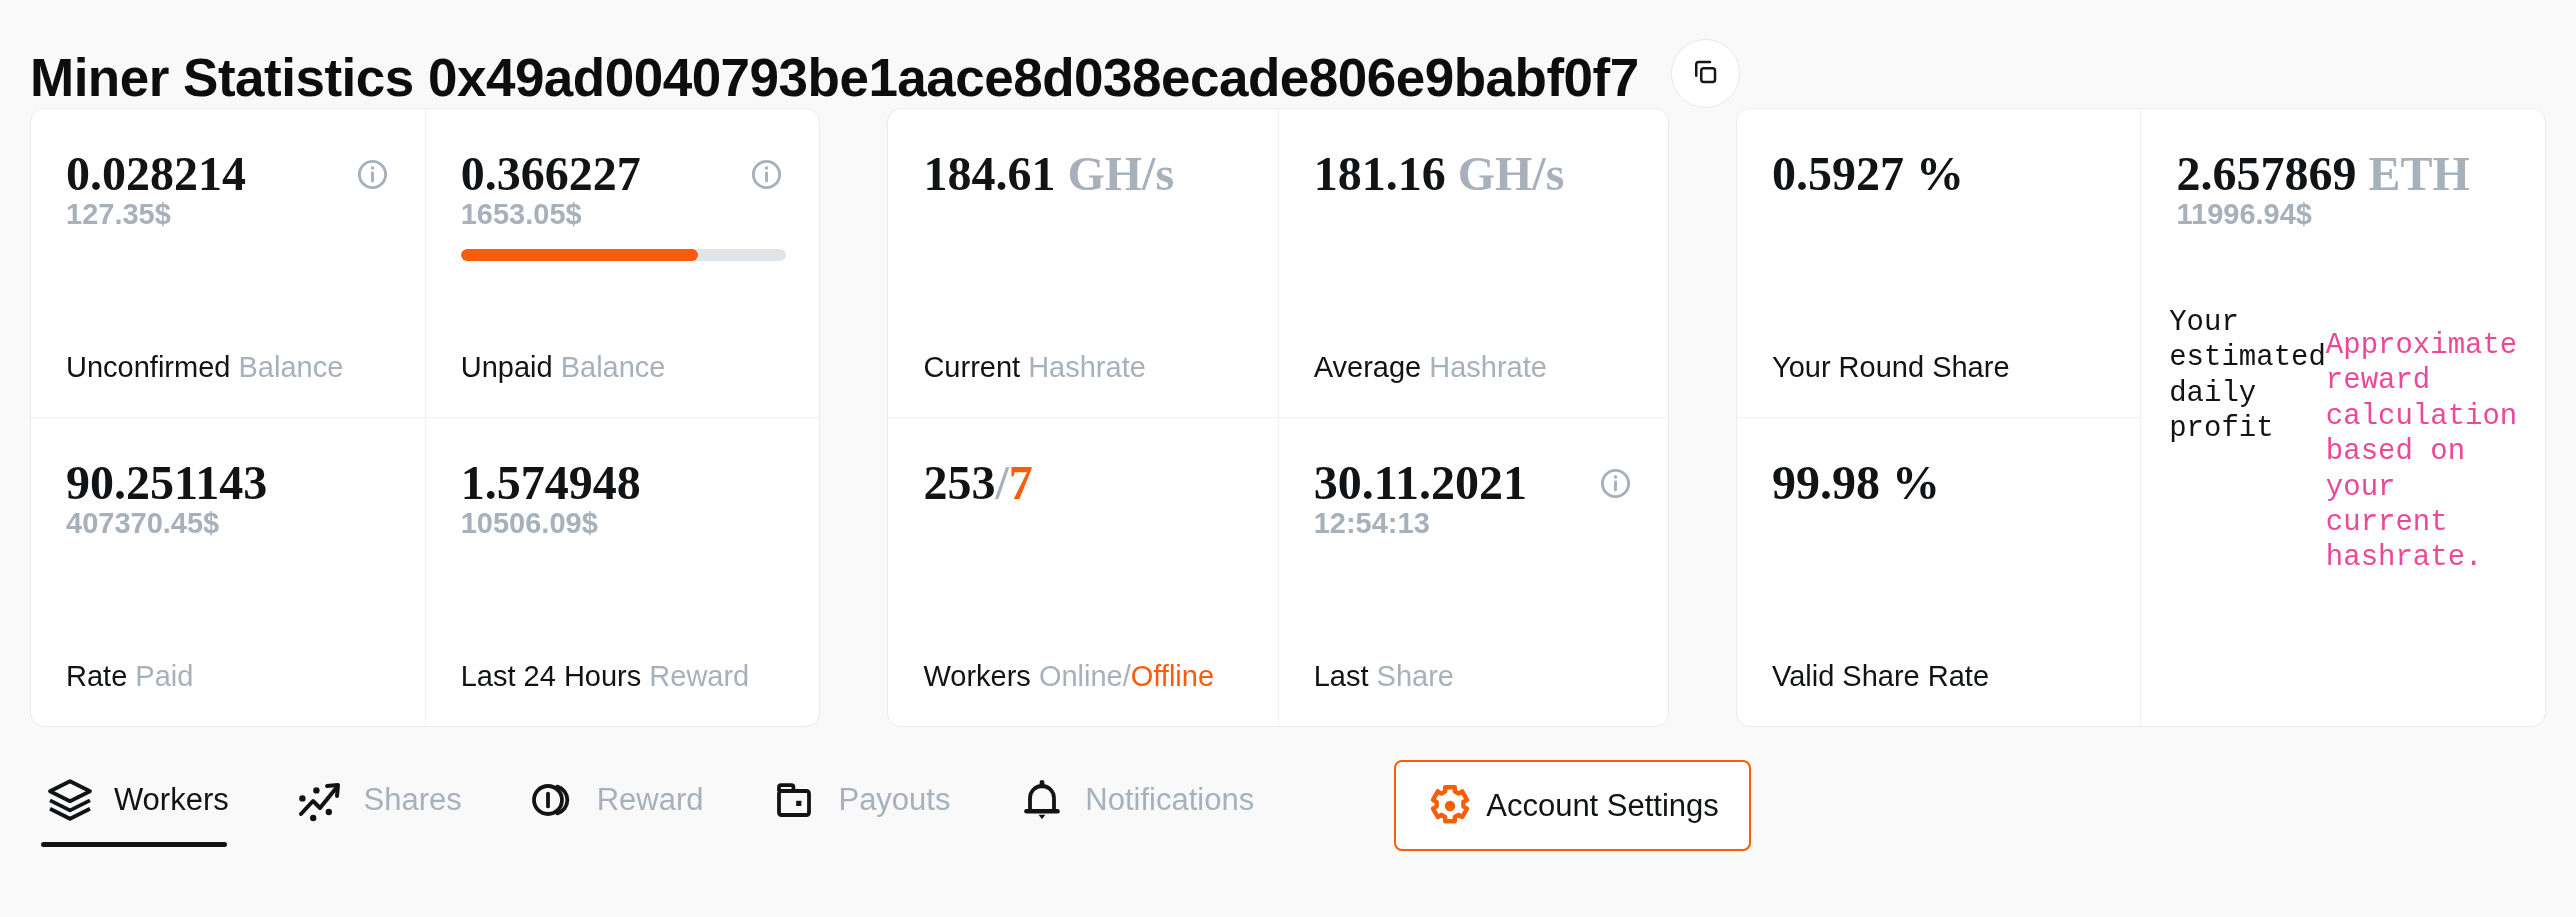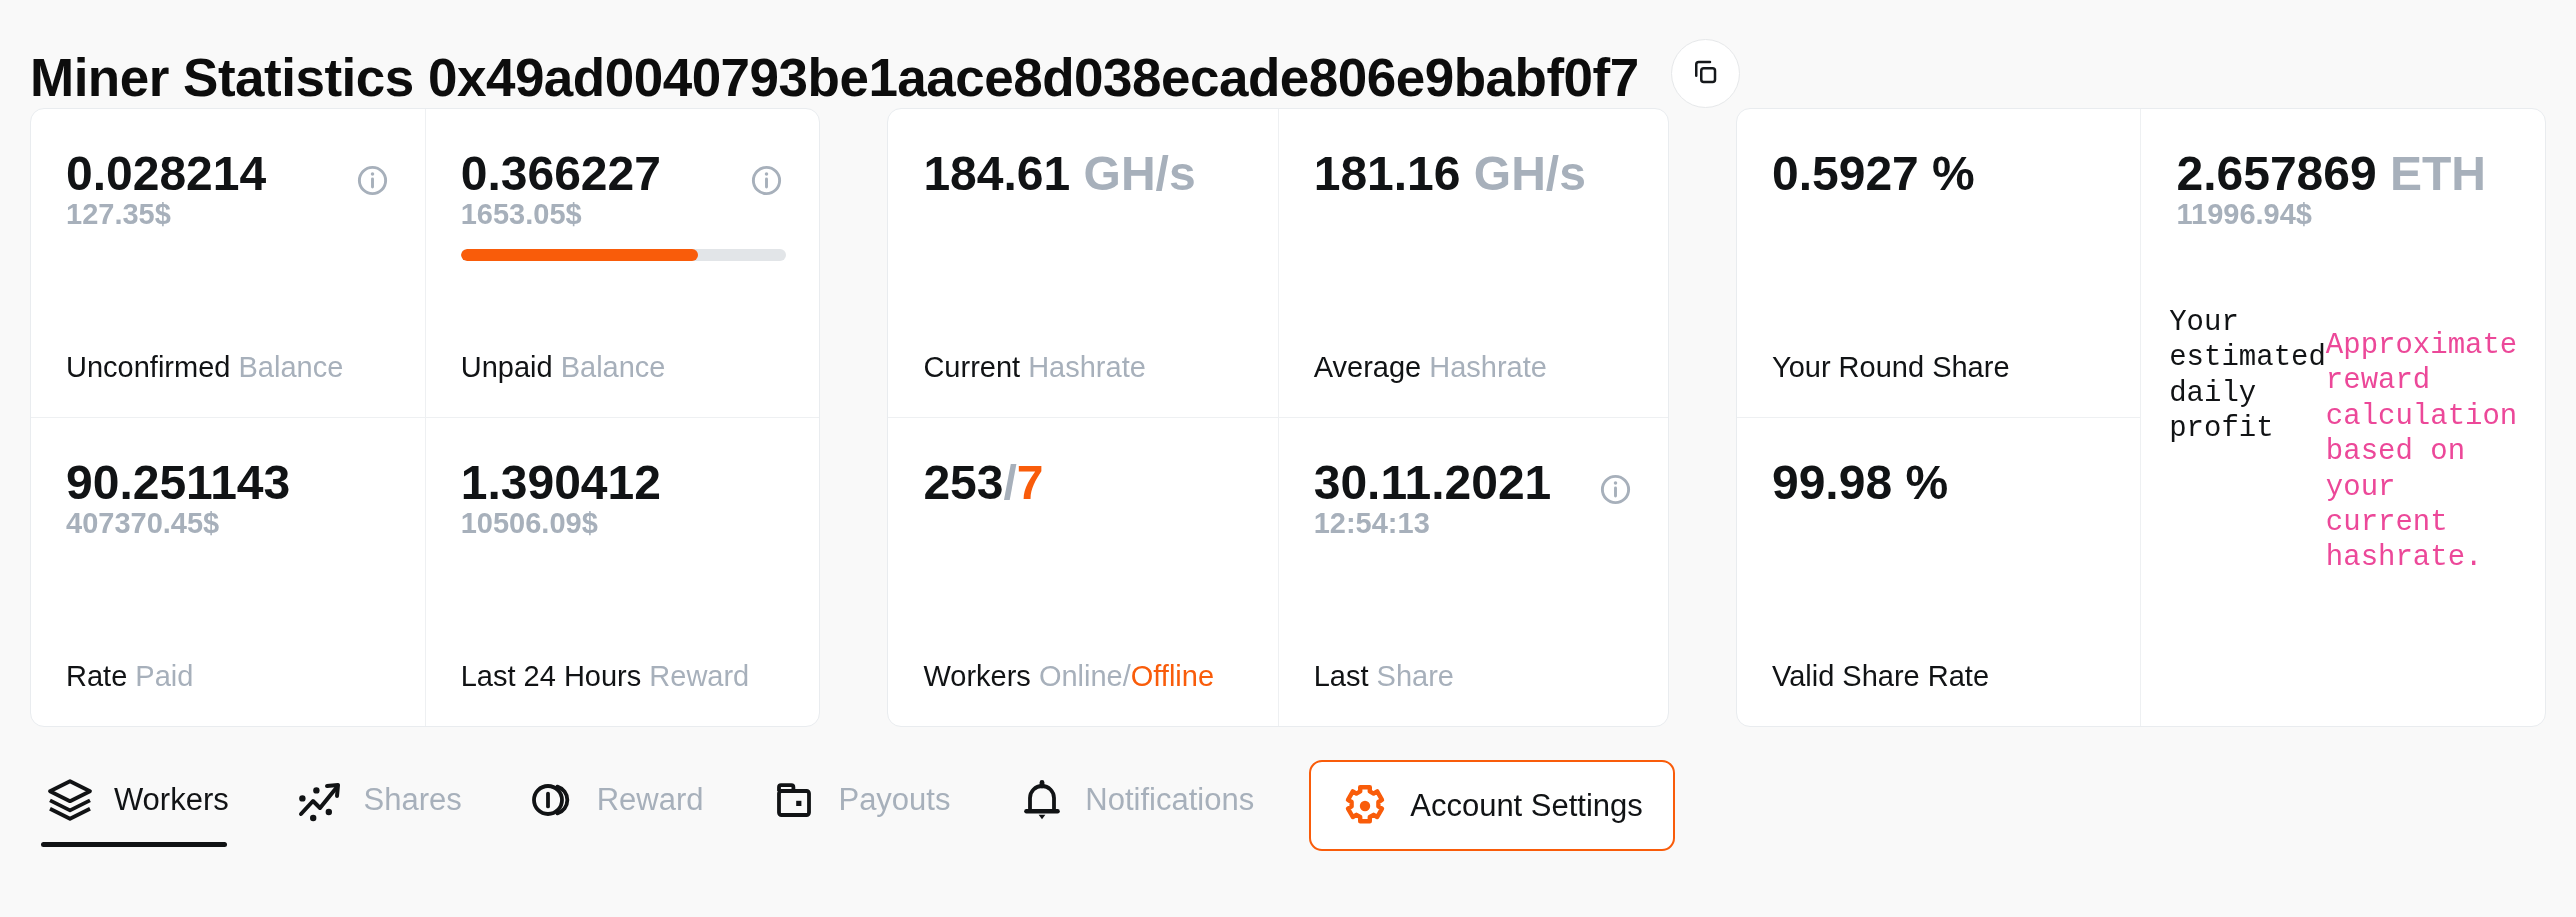--- a/index.html
+++ b/index.html
@@ -75,23 +75,24 @@
     padding: 41px 35px 35px 35px;
     display: flex;
     flex-direction: column;
     position: relative;
     min-height: 0;
   }
   .cell.divided { border-bottom: 1.8px solid #eef0f2; }
 
   .cell-top {
     display: flex;
-    align-items: flex-end;
+    align-items: center;
     justify-content: space-between;
     gap: 22px;
+    font-family: Liberation Serif, serif;
   }
 
   .big-value {
     font-size: 48px;
     font-weight: 700;
     color: #111315;
     line-height: 1.0;
     font-stretch: condensed;
     white-space: nowrap;
   }
@@ -194,25 +195,26 @@
     right: 32px;
     bottom: 0;
     height: 5.3px;
     background: #111315;
     border-radius: 2.7px;
   }
 
   .settings-btn {
     display: flex;
     align-items: center;
-    gap: 21px;
+    gap: 12px;
     border: 2.7px solid #f95c0a;
-    border-radius: 13px;
+    border-radius: 8px;
     background: #ffffff;
     padding: 19.5px 30px;
+    margin-left: 85px;
     cursor: pointer;
   }
   .settings-btn .tab-icon { width: 48px; height: 48px; flex: 0 0 auto; }
   .settings-label {
     font-size: 31px;
     color: #111315;
     white-space: nowrap;
   }
 </style>
 </head>
@@ -282,21 +284,21 @@
           <div class="progress-fill" id="unpaid-progress-fill" style="width: 73%;"></div>
         </div>
         <div class="caption">
           <span>Unpaid</span>
           <span class="muted">Balance</span>
         </div>
       </div>
 
       <div class="cell">
         <div class="cell-top">
-          <div class="big-value">1.390412</div>
+          <div class="big-value">1.574948</div>
         </div>
         <div class="sub-value">10506.09$</div>
         <div class="caption">
           <span>Last 24 Hours</span>
           <span class="muted">Reward</span>
         </div>
       </div>
     </div>
   </div>
 

